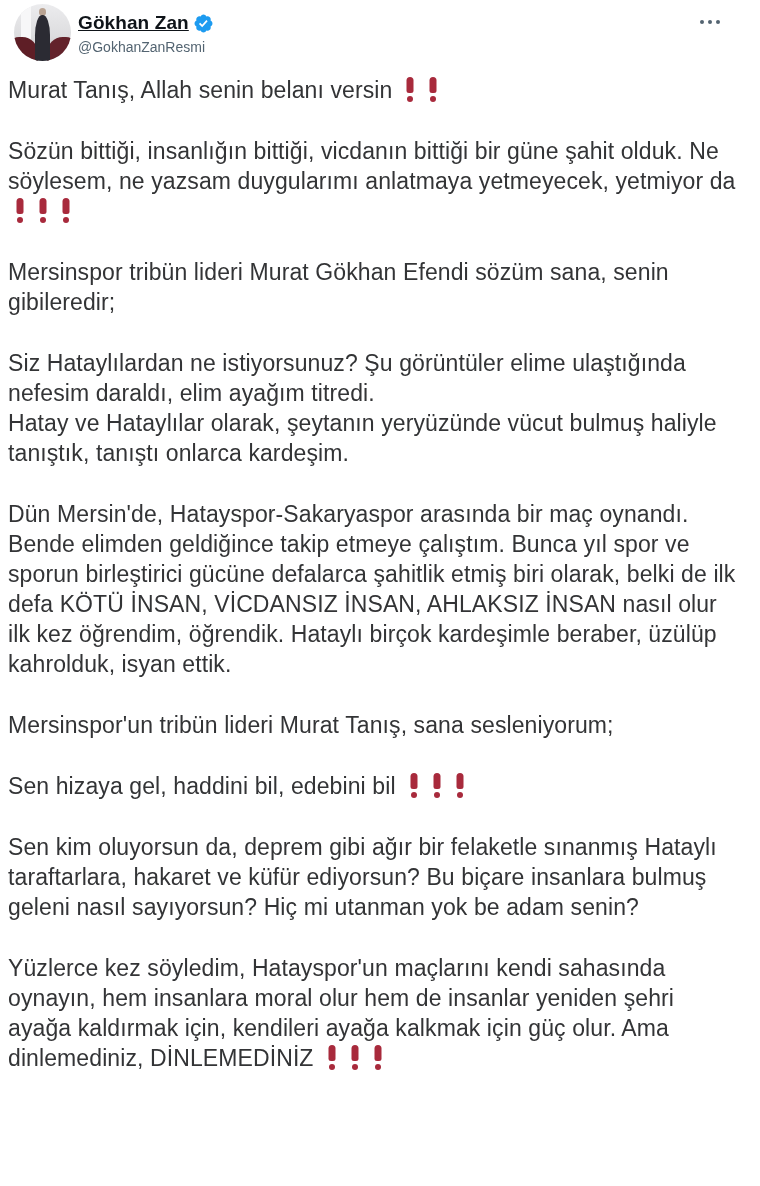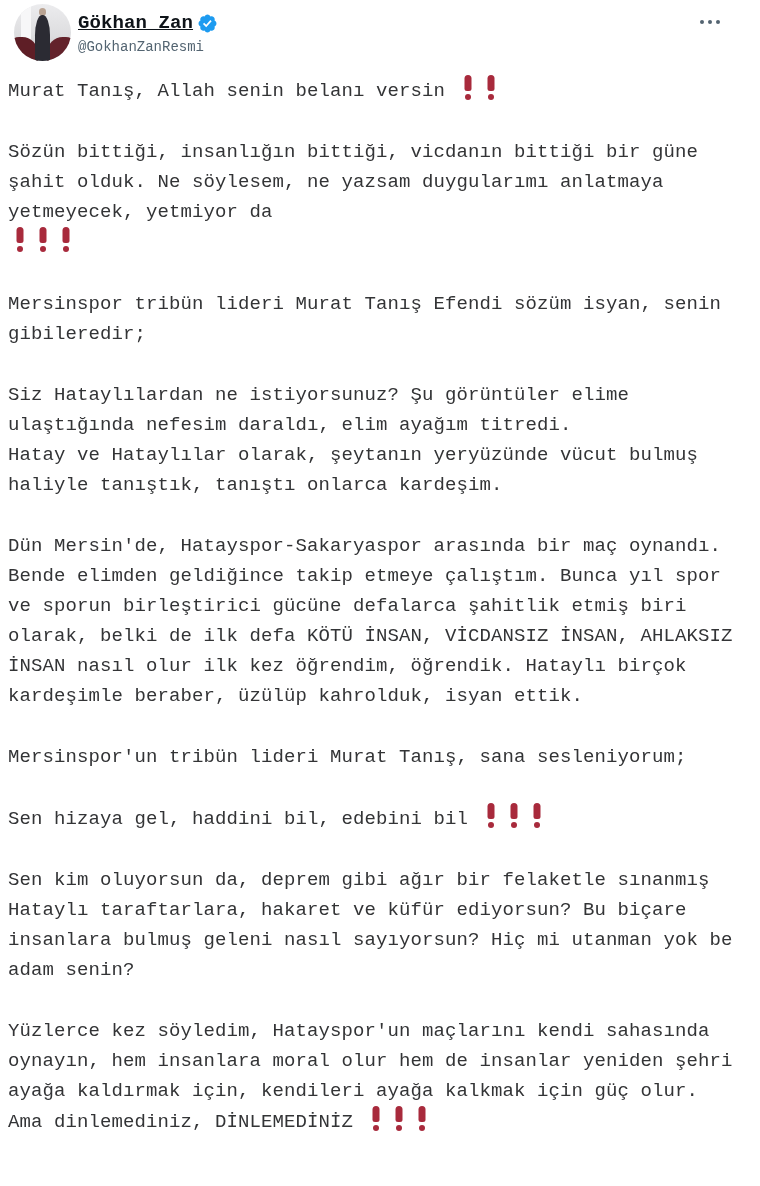--- a/index.html
+++ b/index.html
@@ -2,21 +2,21 @@
 <html style="--name: #0f1419; --handle: #536471; --body: #333436; --excl: #a82a3c;"><head>
 <meta charset="utf-8">
 <style>
   * { margin:0; padding:0; box-sizing:border-box; }
   html,body { background:#ffffff; }
   body {
     width:760px; height:1186px; overflow:hidden; position:relative;
     font-family:"Liberation Sans","DejaVu Sans",sans-serif;
     color:var(--body,#333436);
   }
-  .tweet-card { width:760px; height:1186px; background:#fff; position:relative;font-family:Liberation Mono, monospace; }
+  .tweet-card { width:760px; height:1186px; background:#fff; position:relative; }
 
   
   .header { display:flex; align-items:flex-start; padding:4px 16px 0 14px; position:relative; }
   .avatar {
     width:57px; height:57px; border-radius:50%; flex:0 0 57px;
     position:relative; overflow:hidden; cursor:pointer;
     background:linear-gradient(180deg,#ececee 0%,#dddddf 55%,#c2c2c4 100%);
   }
   .av-strip-left { position:absolute; left:12%; top:6%; width:17%; height:66%; background:#f7f7f8; }
   .av-chair-left { position:absolute; left:-8%; bottom:-10%; width:50%; height:52%;
@@ -36,21 +36,21 @@
   }
   .verified { display:inline-flex; margin-top:1px; }
   .handle { font-size:14px; color:var(--handle,#536471); margin-top:5px; cursor:pointer; }
 
   .more { position:absolute; right:36px; top:16px; display:flex; gap:4px; cursor:pointer; padding:4px; }
   .more .dot { width:4px; height:4px; border-radius:50%; background:var(--handle,#536471); }
 
   
   .body { padding:14px 18px 0 8px; }
   .para {
-    font-size:19px; line-height:30px; letter-spacing:.1px;
+    font-size:23px; line-height:30px; letter-spacing:.1px;
     white-space:pre-wrap; margin:0 0 31px; color:var(--body,#333436);
   }
   .para:last-child { margin-bottom:6px; }
 
   
   .excl { display:inline-block; position:relative; width:13px; height:25px;
           margin:0 5px; vertical-align:-4px; }
   .excl::before { content:""; position:absolute; left:50%; top:0; transform:translateX(-50%);
     width:7px; height:16px; background:var(--excl,#a82a3c);
     border-radius:3.5px 3.5px 2.5px 2.5px; }
@@ -88,21 +88,21 @@
       <span class="dot"></span>
       <span class="dot"></span>
       <span class="dot"></span>
     </div>
   </div>
 
   <div class="body">
       <p class="para">Murat Tanış, Allah senin belanı versin <span class="excl"></span><span class="excl"></span></p>
       <p class="para">Sözün bittiği, insanlığın bittiği, vicdanın bittiği bir güne şahit olduk. Ne söylesem, ne yazsam duygularımı anlatmaya yetmeyecek, yetmiyor da
 <span class="excl"></span><span class="excl"></span><span class="excl"></span></p>
-      <p class="para">Mersinspor tribün lideri Murat Tanış Efendi sözüm isyan, senin gibileredir;</p>
+      <p class="para">Mersinspor tribün lideri Murat Gökhan Efendi sözüm sana, senin gibileredir;</p>
       <p class="para">Siz Hataylılardan ne istiyorsunuz? Şu görüntüler elime ulaştığında nefesim daraldı, elim ayağım titredi.
 Hatay ve Hataylılar olarak, şeytanın yeryüzünde vücut bulmuş haliyle tanıştık, tanıştı onlarca kardeşim.</p>
       <p class="para">Dün Mersin'de, Hatayspor-Sakaryaspor arasında bir maç oynandı. Bende elimden geldiğince takip etmeye çalıştım. Bunca yıl spor ve sporun birleştirici gücüne defalarca şahitlik etmiş biri olarak, belki de ilk defa KÖTÜ İNSAN, VİCDANSIZ İNSAN, AHLAKSIZ İNSAN nasıl olur ilk kez öğrendim, öğrendik. Hataylı birçok kardeşimle beraber, üzülüp kahrolduk, isyan ettik.</p>
       <p class="para">Mersinspor'un tribün lideri Murat Tanış, sana sesleniyorum;</p>
       <p class="para">Sen hizaya gel, haddini bil, edebini bil <span class="excl"></span><span class="excl"></span><span class="excl"></span></p>
       <p class="para">Sen kim oluyorsun da, deprem gibi ağır bir felaketle sınanmış Hataylı taraftarlara, hakaret ve küfür ediyorsun? Bu biçare insanlara bulmuş geleni nasıl sayıyorsun? Hiç mi utanman yok be adam senin?</p>
       <p class="para">Yüzlerce kez söyledim, Hatayspor'un maçlarını kendi sahasında oynayın, hem insanlara moral olur hem de insanlar yeniden şehri ayağa kaldırmak için, kendileri ayağa kalkmak için güç olur. Ama dinlemediniz, DİNLEMEDİNİZ <span class="excl"></span><span class="excl"></span><span class="excl"></span></p>
     </div>
 
 </div>

